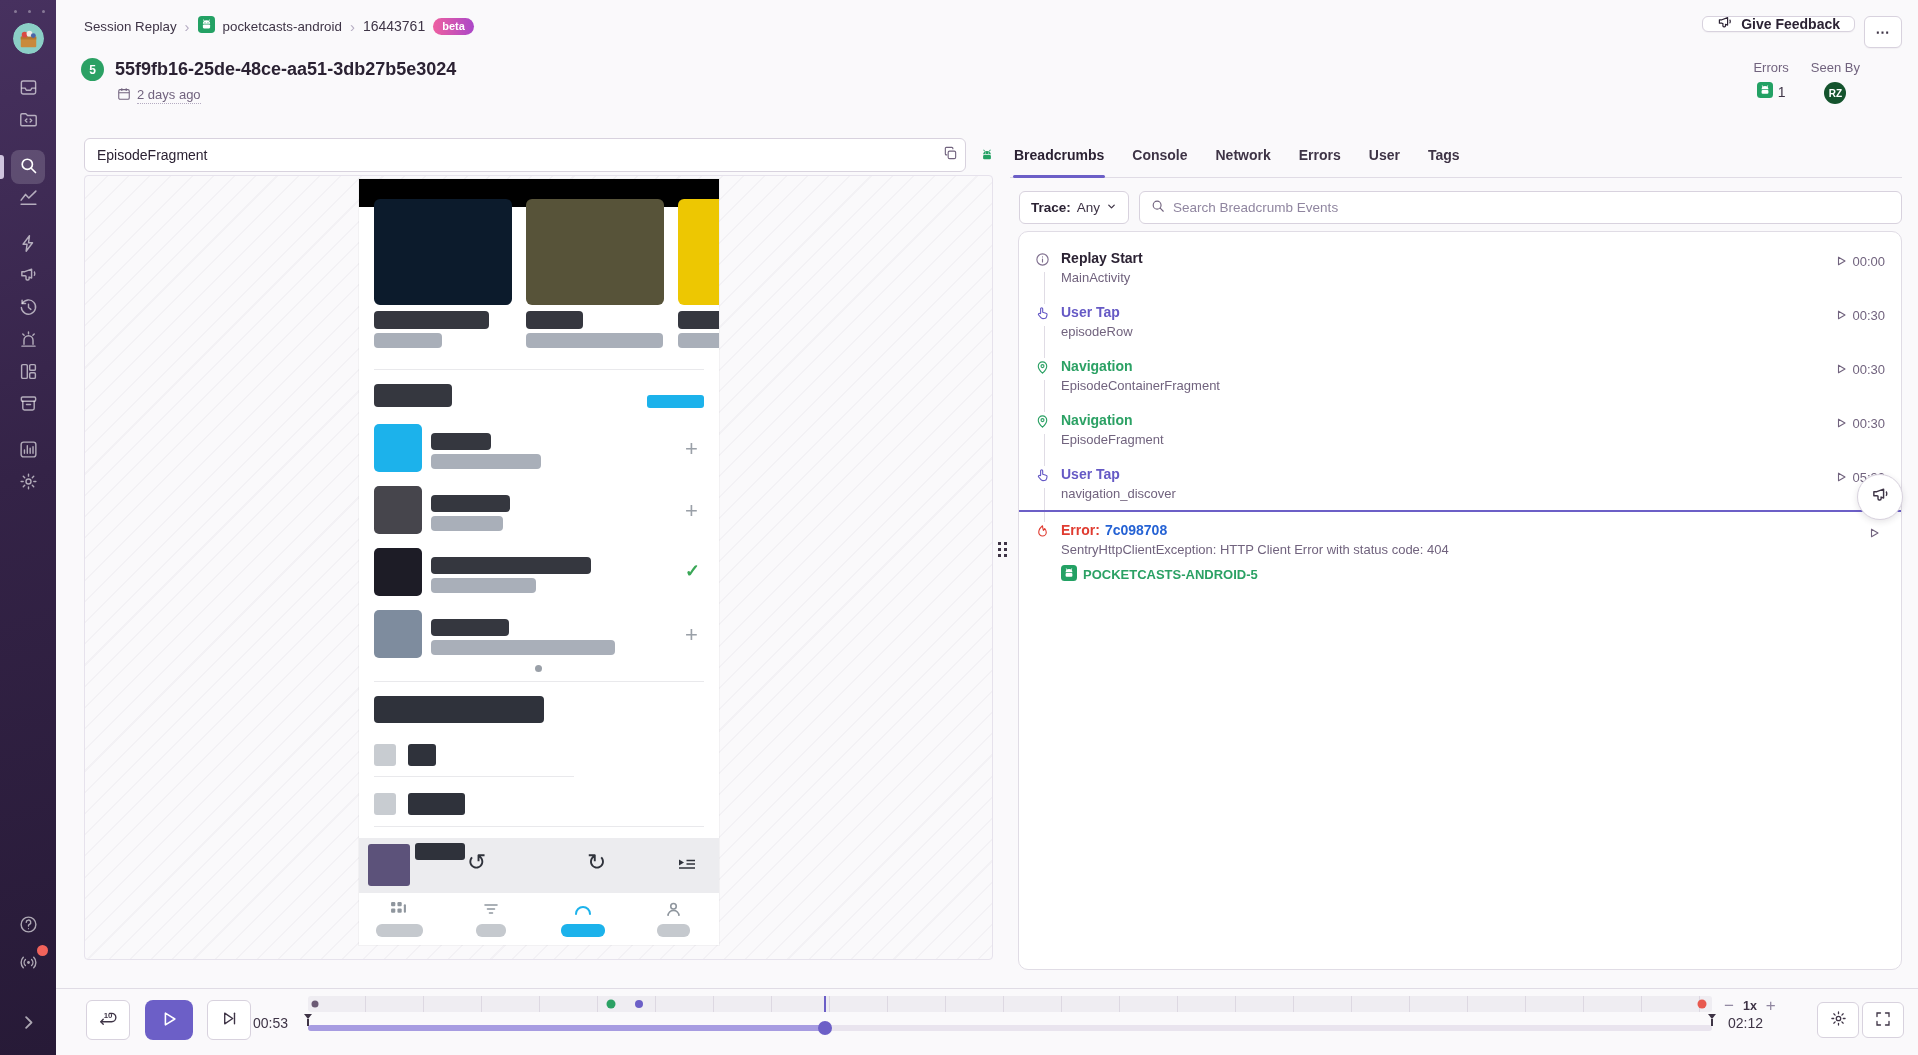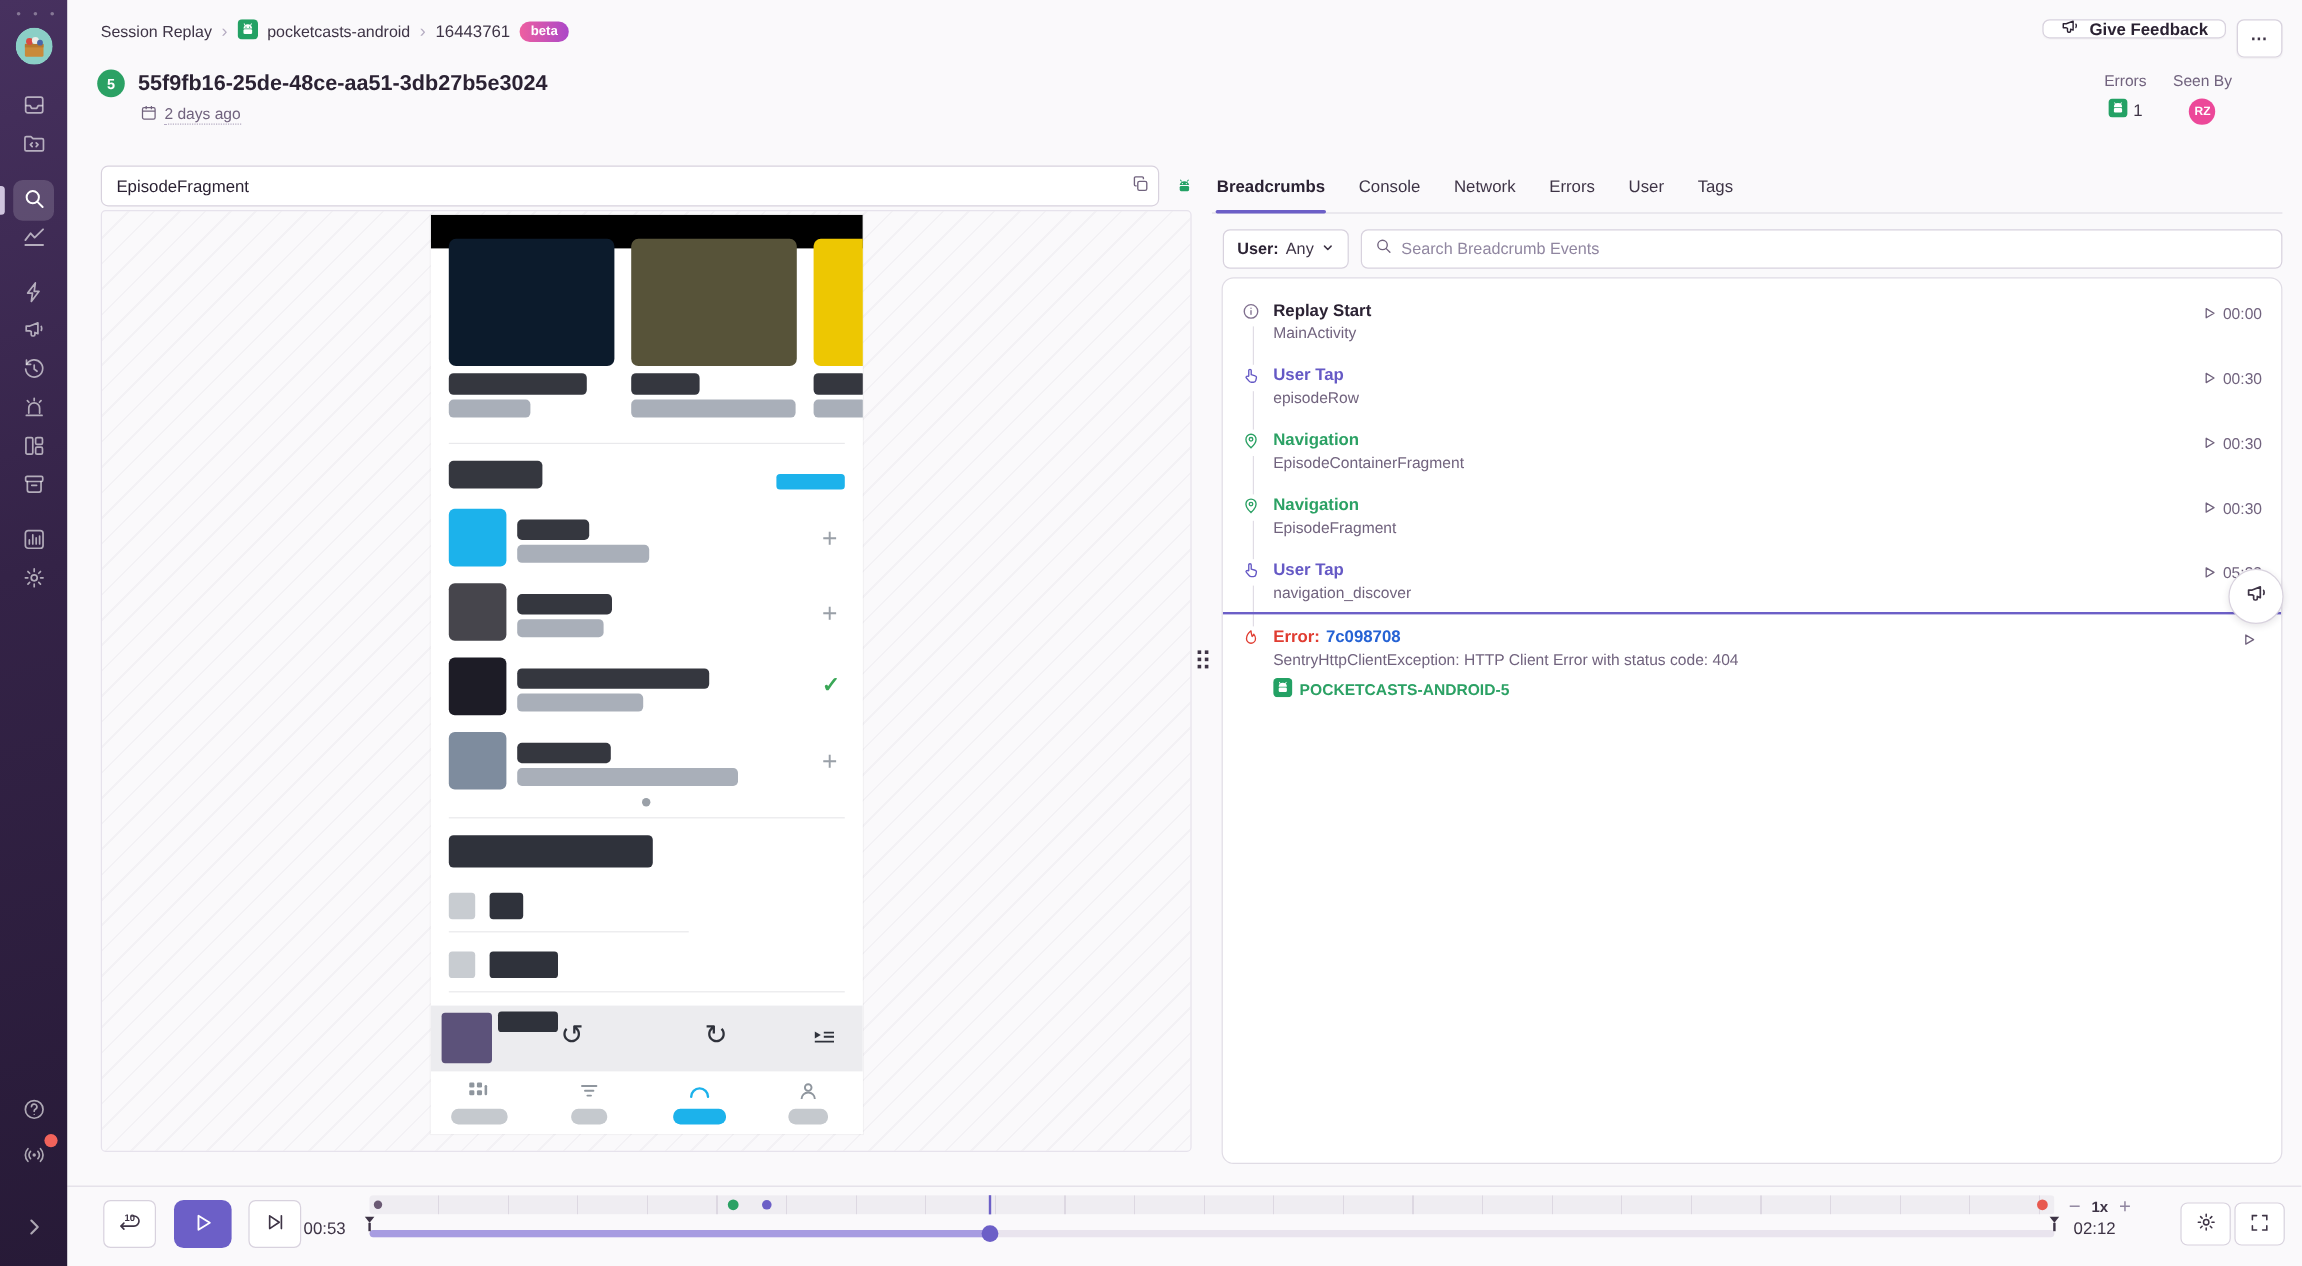--- a/index.html
+++ b/index.html
@@ -48,21 +48,21 @@
   .title-row{position:absolute;left:25px;top:58px;display:flex;align-items:center;gap:11px;}
   .count-badge{width:23px;height:23px;border-radius:50%;background:var(--green);color:#fff;font-size:12px;font-weight:bold;
     display:flex;align-items:center;justify-content:center;}
   .replay-id{font-size:18px;font-weight:bold;color:var(--text);}
   .meta-row{position:absolute;left:61px;top:87px;display:flex;align-items:center;gap:6px;color:var(--gray);font-size:13px;}
   .time-ago{border-bottom:1px dotted #B5ACC2;padding-bottom:1px;}
   .hdr-stats{position:absolute;right:58px;top:60px;display:flex;gap:22px;}
   .stat{display:flex;flex-direction:column;align-items:center;gap:7px;}
   .stat-label{font-size:13px;color:var(--gray);}
   .stat-val{display:flex;align-items:center;gap:5px;font-size:14px;color:var(--text2);}
-  .viewer-avatar{width:22px;height:22px;border-radius:50%;background:#ec4899;color:#fff;font-size:10px;font-weight:bold;
+  .viewer-avatar{width:22px;height:22px;border-radius:50%;background:#14532d;color:#fff;font-size:10px;font-weight:bold;
     display:flex;align-items:center;justify-content:center;}
 
   
   .player-filter{position:absolute;left:28px;top:138px;width:882px;height:34px;background:#fff;border:1px solid var(--btn-border);
     border-radius:6px;display:flex;align-items:center;}
   .player-filter input{flex:1;border:none;outline:none;background:none;font-size:14px;color:var(--text);padding:0 12px;}
   .copy-btn{width:30px;height:30px;display:flex;align-items:center;justify-content:center;color:var(--gray);}
   .copy-btn svg{width:15px;height:15px;}
   .platform-icon{position:absolute;left:922px;top:146px;width:18px;height:18px;}
   .viewport{position:absolute;left:28px;top:175px;width:909px;height:785px;border:1px solid #E6E2EC;border-radius:4px;
@@ -108,21 +108,21 @@
   .ph-pill{top:745px;height:13px;border-radius:6px;background:var(--pillgray);}
 
   
   .panel-divider{position:absolute;left:941px;top:132px;width:12px;height:828px;}
   .drag-dots{position:absolute;left:1px;top:410px;display:grid;grid-template-columns:3px 3px;gap:3px;}
   .drag-dots i{width:3px;height:3px;background:#3E3446;}
 
   
   .crumbs-panel{position:absolute;left:954px;top:145px;width:892px;}
   .tabs{display:flex;gap:26px;padding-left:3px;border-bottom:1px solid var(--border);height:33px;}
-  .tab{position:relative;font-size:14px;color:var(--text2);padding:0 1px 12px;}
+  .tab{position:relative;font-size:14px;color:var(--text2);padding:0 1px 12px;font-weight:bold;}
   .tab.active{font-weight:bold;color:var(--text);}
   .tab.active::after{content:"";position:absolute;left:0;right:0;bottom:-1px;height:3px;border-radius:2px;background:var(--accent);}
   .filter-row{display:flex;gap:10px;margin:13px 0 0 9px;height:33px;}
   .type-btn{display:flex;align-items:center;gap:6px;padding:0 11px;background:#fff;border:1px solid var(--btn-border);
     border-radius:6px;font-size:13.5px;color:var(--text2);}
   .type-btn b{color:var(--text);}
   .crumb-search{flex:1;display:flex;align-items:center;gap:8px;background:#fff;border:1px solid var(--btn-border);
     border-radius:6px;padding:0 11px;color:var(--gray);}
   .crumb-search input{flex:1;border:none;outline:none;background:none;font-size:13.5px;color:var(--text);}
   .crumb-search input::placeholder{color:var(--gray2);}
@@ -482,21 +482,21 @@
       <div class="tabs">
           <button class="tab active">Breadcrumbs</button>
           <button class="tab">Console</button>
           <button class="tab">Network</button>
           <button class="tab">Errors</button>
           <button class="tab">User</button>
           <button class="tab">Tags</button>
         </div>
       <div class="filter-row">
         <button class="type-btn">
-          <b>User:</b>
+          <b>Trace:</b>
           <span>Any</span>
           <span><svg width="11" height="11" viewBox="0 0 12 12" fill="none" stroke="currentColor" stroke-width="1.4" stroke-linecap="round" stroke-linejoin="round">
                 <path d="m3 4.5 3 3 3-3"></path>
               </svg></span>
         </button>
         <div class="crumb-search">
           <span><svg width="14" height="14" viewBox="0 0 16 16" fill="none" stroke="currentColor" stroke-width="1.3">
                 <circle cx="7" cy="7" r="4.5"></circle>
                 <path d="m10.5 10.5 3.5 3.5" stroke-linecap="round"></path>
               </svg></span>

